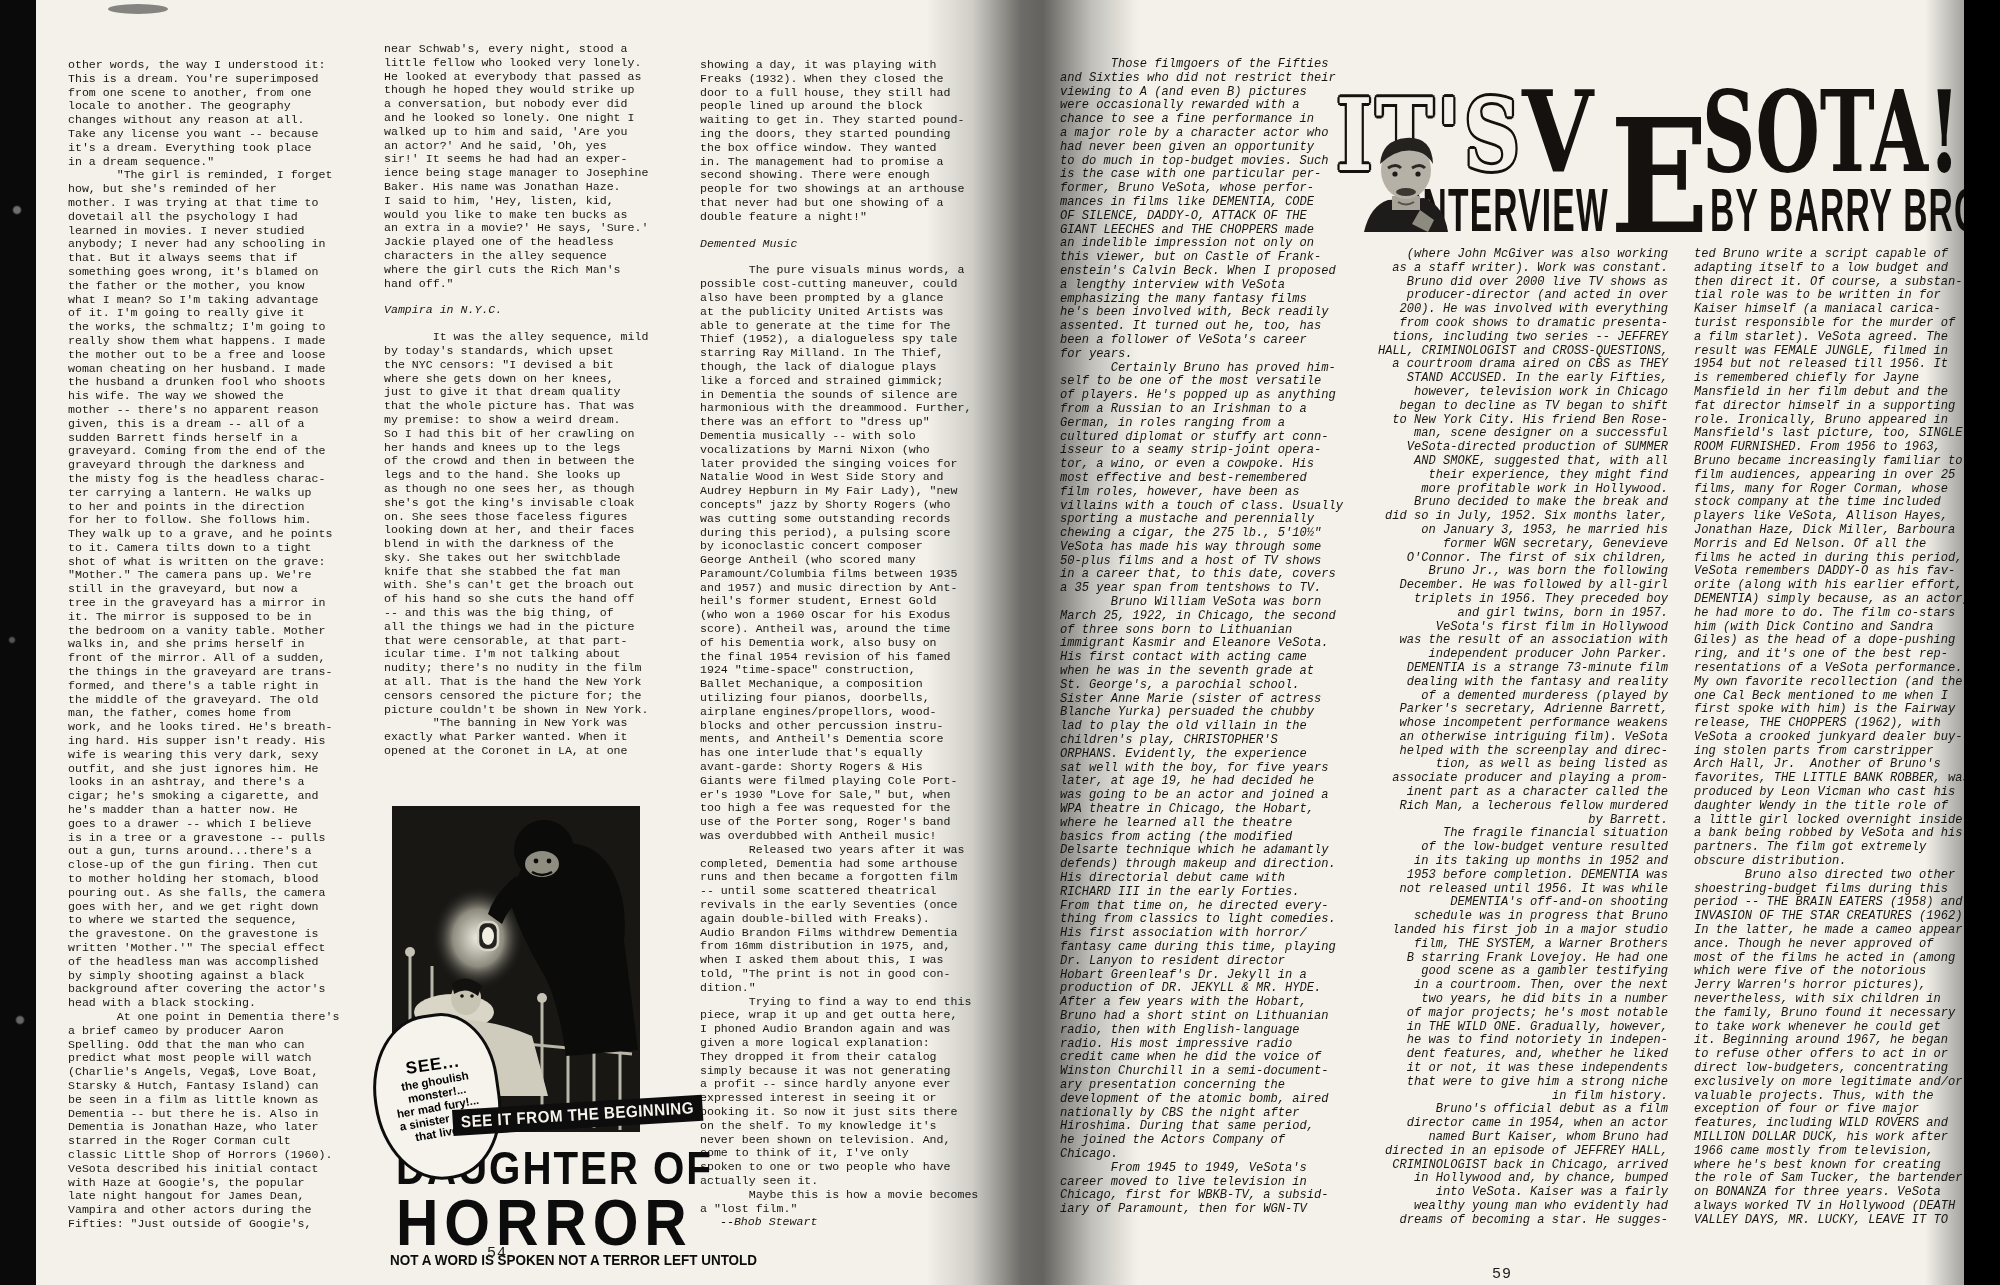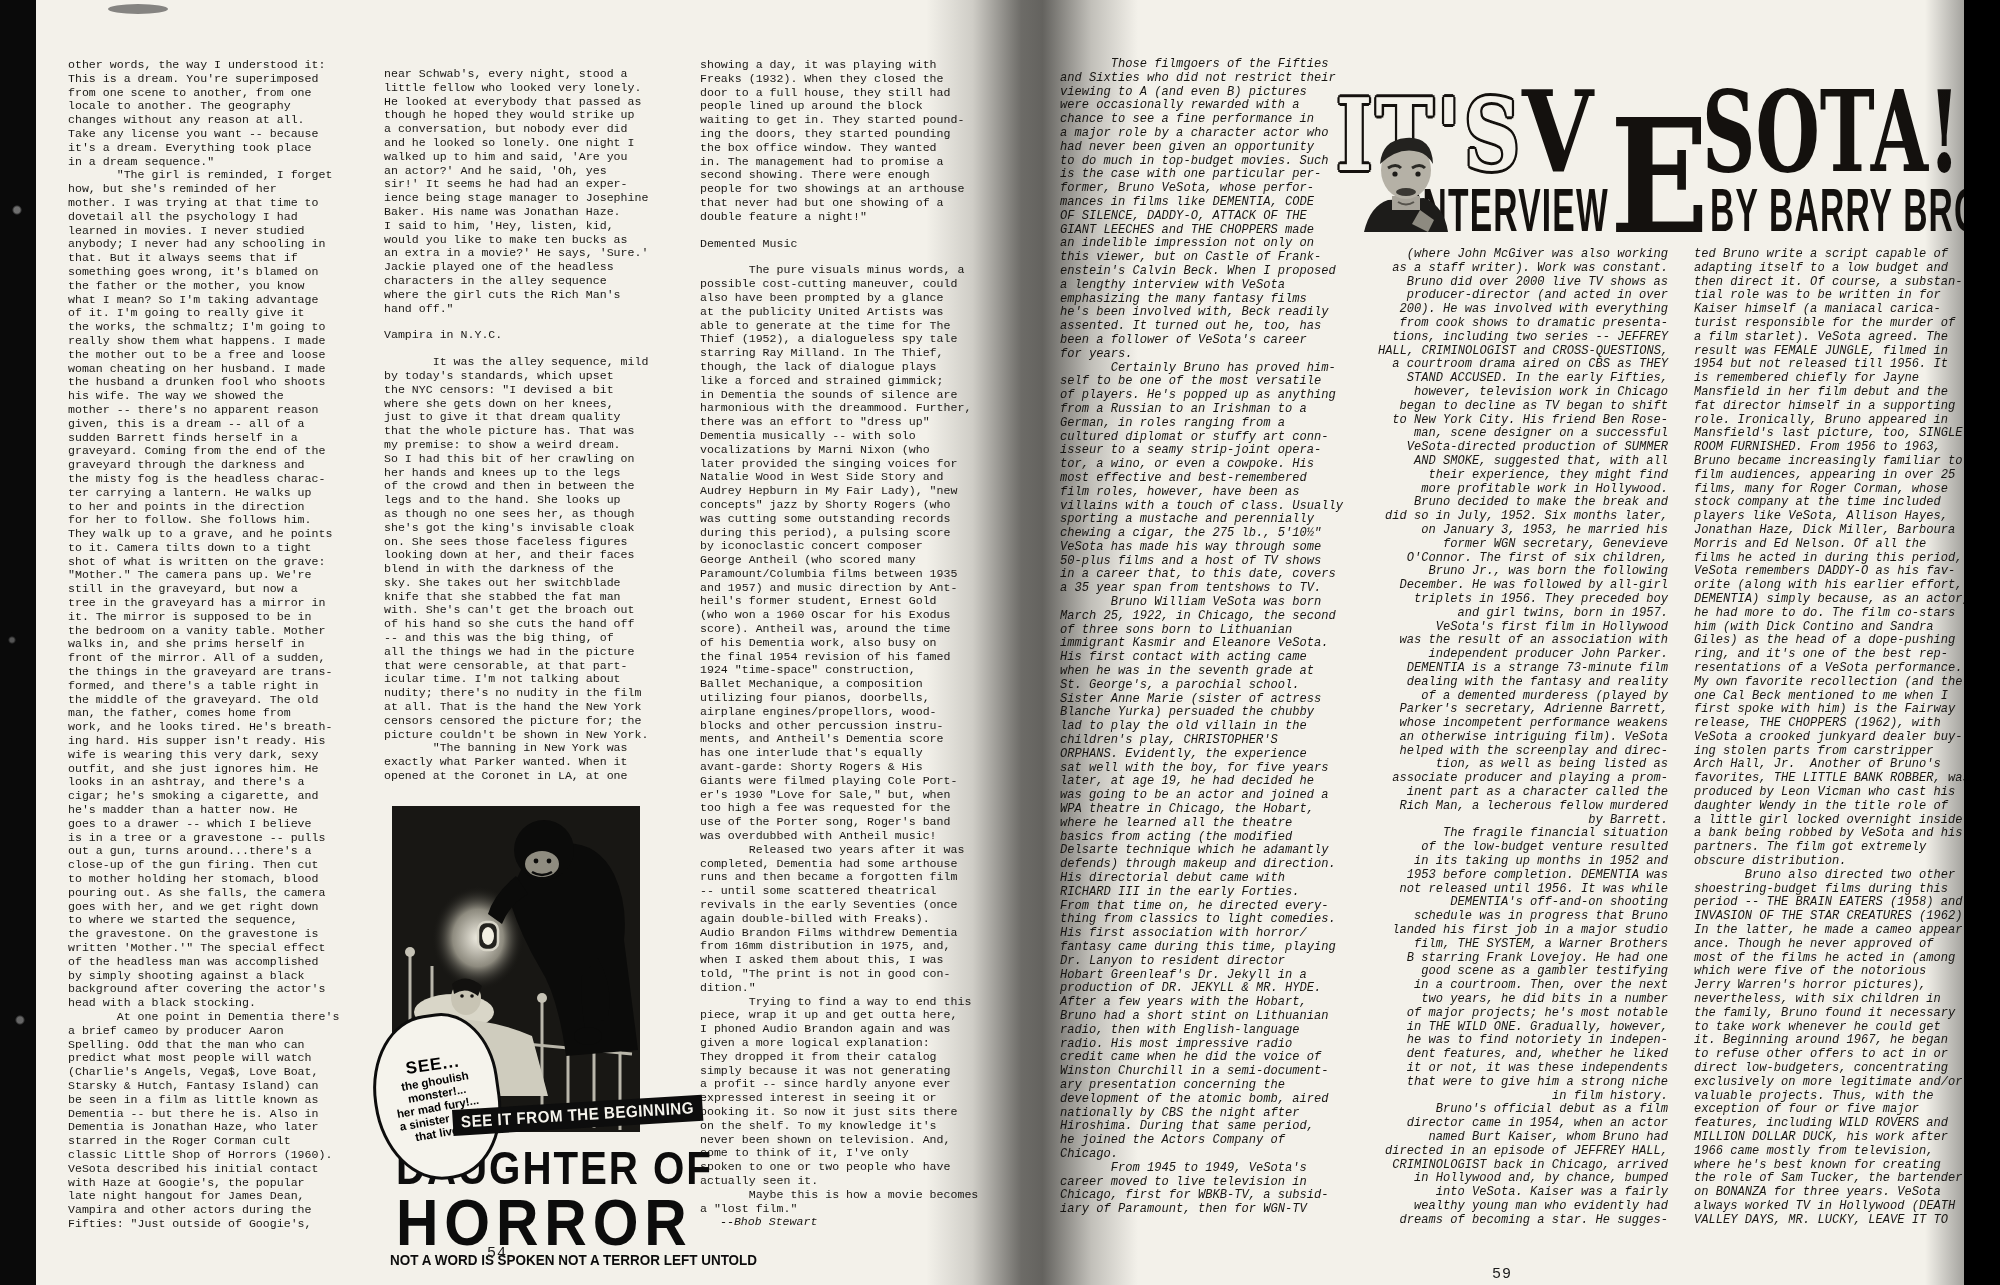--- a/index.html
+++ b/index.html
@@ -20,25 +20,25 @@
   #edge-shade{position:absolute;left:1925px;top:0;width:52px;height:1285px;
     background:linear-gradient(90deg,rgba(10,10,10,0),rgba(10,10,10,.45));}
   #fold-shadow{position:absolute;left:926px;top:0;width:212px;height:1285px;pointer-events:none;
     background:linear-gradient(90deg,rgba(18,16,13,0) 0%,rgba(18,16,13,.16) 22%,
       rgba(12,11,9,.58) 45%,rgba(12,11,9,.62) 55%,rgba(18,16,13,.22) 78%,rgba(18,16,13,0) 100%);}
   #corner-smudge{position:absolute;left:108px;top:4px;width:60px;height:10px;background:#2a2a2a;
     border-radius:50%;opacity:.55;}
 
   .col{position:absolute;white-space:pre;color:#181613;font-size:11.6px;line-height:13.8px;}
   .col .blk{margin:0;}
-  .col .head{margin:13px 0;}
+  .col .head{font-style:italic;margin:13px 0;}
   .col .sig{font-style:italic;margin-left:20px;}
   .rcol{font-style:italic;font-size:12.1px;}
   #col-1{left:68px;top:58px;width:272px;}
-  #col-2{left:384px;top:67px;width:276px;}
+  #col-2{left:384px;top:42px;width:276px;}
   #col-3{left:700px;top:58px;width:282px;}
   #col-intro{left:1060px;top:58px;width:284px;}
   #col-mid{left:1378px;top:248px;width:290px;text-align:right;}
   #col-right{left:1694px;top:248px;width:290px;}
 
   .pageno{position:absolute;font-size:15px;color:#1a1a1a;letter-spacing:1px;}
   #pageno-32{left:487px;top:1245px;}
   #pageno-33{left:1492px;top:1266px;}
 
   

